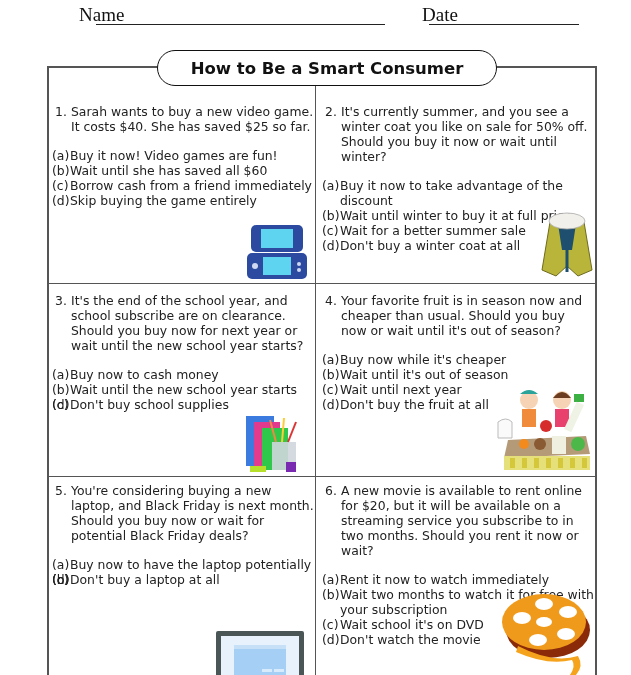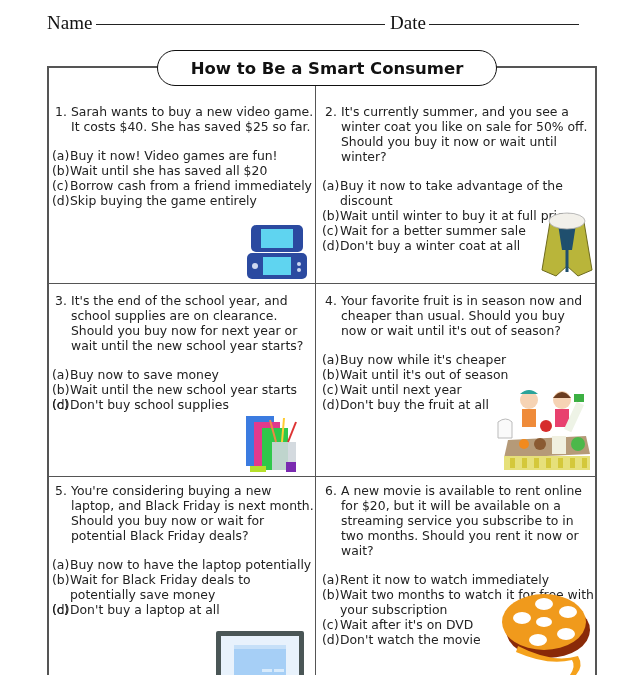--- a/index.html
+++ b/index.html
@@ -1,18 +1,18 @@
 <!DOCTYPE html>
 <html><head>
 <meta charset="utf-8">
 <style>
   html, body { margin: 0; padding: 0; background: #ffffff; }
   body { width: 631px; height: 675px; position: relative; overflow: hidden; font-family: "DejaVu Sans", sans-serif; color: #1a1a1a; }
   .header { position: absolute; top: 4px; left: 47px; font-family: "Liberation Serif", serif; font-size: 19px; color: #111; }
-  .header .lbl { position: absolute; top: 8px; white-space: nowrap; }
+  .header .lbl { position: absolute; top: 0; white-space: nowrap; margin-left: 32px; }
   .header .line { position: absolute; top: 20px; height: 0; border-bottom: 1px solid #222; }
   .frame { position: absolute; left: 47px; top: 66px; width: 550px; height: 620px; border-left: 2px solid #555; border-right: 2px solid #555; border-top: 2px solid #555; box-sizing: border-box; }
   .vline { position: absolute; left: 315px; top: 86px; width: 1px; height: 600px; background: #555; }
   .hline { position: absolute; left: 47px; width: 550px; height: 1px; background: #555; }
   .pill { position: absolute; left: 157px; top: 50px; width: 340px; height: 36px; border: 1.5px solid #111; border-radius: 18px; background: #fff; box-sizing: border-box; display: flex; align-items: center; justify-content: center; font-family: "DejaVu Sans", sans-serif; font-weight: bold; font-size: 16.5px; color: #111; }
   .cell { position: absolute; font-size: 12.4px; line-height: 15px; color: #222; }
   .q { position: relative; padding-left: 19px; margin-bottom: 14px; }
   .q .num { position: absolute; left: 3px; top: 0; }
   .opt { position: relative; padding-left: 18px; }
   .opt .ol { position: absolute; left: 0; top: 0; }
@@ -30,21 +30,21 @@
 
 <div class="frame"></div>
 <div class="vline"></div>
 <div class="hline" style="top:283px"></div>
 <div class="hline" style="top:476px"></div>
 <div class="pill">How to Be a Smart Consumer</div>
 
 <div class="cell" style="left:52px;top:104px;width:262px">
   <div class="q"><span class="num">1.</span><span>Sarah wants to buy a new video game. It costs $40. She has saved $25 so far.</span></div>
   <div class="opt"><span class="ol">(a)</span><span>Buy it now! Video games are fun!</span></div>
-  <div class="opt"><span class="ol">(b)</span><span>Wait until she has saved all $20</span></div>
+  <div class="opt"><span class="ol">(b)</span><span>Wait until she has saved all $60</span></div>
   <div class="opt"><span class="ol">(c)</span><span>Borrow cash from a friend immediately</span></div>
   <div class="opt"><span class="ol">(d)</span><span>Skip buying the game entirely</span></div>
 </div>
 <svg class="img" style="left:246px;top:224px" width="62" height="56">
   <rect x="5" y="1" width="52" height="27" rx="5" fill="#2b4aa0"></rect>
   <rect x="15" y="5" width="32" height="19" fill="#5fd4f0"></rect>
   <rect x="1" y="29" width="60" height="26" rx="5" fill="#2b4aa0"></rect>
   <rect x="17" y="33" width="28" height="18" fill="#5fd4f0"></rect>
   <circle cx="9" cy="42" r="3" fill="#cfd8f0"></circle>
     <circle cx="53" cy="40" r="2" fill="#cfd8f0"></circle>
@@ -59,22 +59,22 @@
   <div class="opt"><span class="ol">(d)</span><span>Don't buy a winter coat at all</span></div>
 </div>
 <svg class="img" style="left:538px;top:210px" width="58" height="70">
   <path d="M12 12 Q29 0 46 12 L54 60 L40 66 L29 56 L18 66 L4 60 Z" fill="#b9b53a" stroke="#6d6a1e" stroke-width="1"></path>
   <path d="M20 14 Q29 6 38 14 L34 40 L24 40 Z" fill="#1f4f6e"></path>
   <ellipse cx="29" cy="11" rx="18" ry="8" fill="#f2f0ea" stroke="#aaa" stroke-width="0.8"></ellipse>
   <line x1="29" y1="30" x2="29" y2="62" stroke="#1f4f6e" stroke-width="3"></line>
 </svg>
 
 <div class="cell" style="left:52px;top:293px;width:262px">
-  <div class="q"><span class="num">3.</span><span>It's the end of the school year, and school supplies are on clearance. Should you buy now for next year or wait until the new school year starts?</span></div>
-  <div class="opt"><span class="ol">(a)</span><span>Buy now to save money</span></div>
+  <div class="q"><span class="num">3.</span><span>It's the end of the school year, and school subscribe are on clearance. Should you buy now for next year or wait until the new school year starts?</span></div>
+  <div class="opt"><span class="ol">(a)</span><span>Buy now to cash money</span></div>
   <div class="opt"><span class="ol">(b)</span><span>Wait until the new school year starts</span></div>
   <div class="opt"><span class="ol">(c)</span></div>
   <div class="opt"><span class="ol">(d)</span><span>Don't buy school supplies</span></div>
 </div>
 <svg class="img" style="left:240px;top:412px" width="68" height="62">
   <rect x="6" y="4" width="28" height="50" fill="#3b7be0"></rect>
   <rect x="14" y="10" width="26" height="46" fill="#e23a8c"></rect>
   <rect x="22" y="16" width="26" height="42" fill="#2fc84a"></rect>
   <rect x="32" y="30" width="24" height="28" fill="#cfd6dc" opacity="0.9"></rect>
   <line x1="36" y1="30" x2="30" y2="8" stroke="#e84" stroke-width="2"></line>
@@ -115,38 +115,38 @@
       <rect x="52" y="74" width="5" height="10"></rect>
       <rect x="64" y="74" width="5" height="10"></rect>
       <rect x="76" y="74" width="5" height="10"></rect>
       <rect x="88" y="74" width="5" height="10"></rect>
     </g>
 </svg>
 
 <div class="cell" style="left:52px;top:483px;width:262px">
   <div class="q"><span class="num">5.</span><span>You're considering buying a new laptop, and Black Friday is next month. Should you buy now or wait for potential Black Friday deals?</span></div>
   <div class="opt"><span class="ol">(a)</span><span>Buy now to have the laptop potentially</span></div>
-  <div class="opt"><span class="ol">(b)</span><span>Wait for Black Friday deals to potentially save money</span></div>
+  <div class="opt"><span class="ol">(b)</span></div>
   <div class="opt"><span class="ol">(c)</span></div>
   <div class="opt"><span class="ol">(d)</span><span>Don't buy a laptop at all</span></div>
 </div>
 <svg class="img" style="left:216px;top:631px" width="88" height="44">
   <rect x="0" y="0" width="88" height="50" rx="2" fill="#4a5656"></rect>
   <rect x="5" y="5" width="78" height="45" fill="#e8f2fc"></rect>
   <rect x="18" y="14" width="52" height="36" fill="#a6cff6"></rect>
   <rect x="18" y="14" width="52" height="4" fill="#c6e0f8"></rect>
   <rect x="46" y="38" width="10" height="3" fill="#d8ebfc"></rect>
     <rect x="58" y="38" width="10" height="3" fill="#d8ebfc"></rect>
 </svg>
 
 <div class="cell" style="left:322px;top:483px;width:272px">
   <div class="q"><span class="num">6.</span><span>A new movie is available to rent online for $20, but it will be available on a streaming service you subscribe to in two months. Should you rent it now or wait?</span></div>
   <div class="opt"><span class="ol">(a)</span><span>Rent it now to watch immediately</span></div>
   <div class="opt"><span class="ol">(b)</span><span>Wait two months to watch it for free with your subscription</span></div>
-  <div class="opt"><span class="ol">(c)</span><span>Wait after it's on DVD</span></div>
+  <div class="opt"><span class="ol">(c)</span><span>Wait school it's on DVD</span></div>
   <div class="opt"><span class="ol">(d)</span><span>Don't watch the movie</span></div>
 </div>
 <svg class="img" style="left:498px;top:590px" width="96" height="85">
   <ellipse cx="50" cy="40" rx="42" ry="28" fill="#8a2a08"></ellipse>
   <ellipse cx="46" cy="32" rx="42" ry="28" fill="#f09a1c"></ellipse>
   <ellipse cx="46" cy="32" rx="8" ry="5" fill="#fff"></ellipse>
   <ellipse cx="24" cy="28" rx="9" ry="6" fill="#fff"></ellipse>
     <ellipse cx="46" cy="14" rx="9" ry="6" fill="#fff"></ellipse>
     <ellipse cx="70" cy="22" rx="9" ry="6" fill="#fff"></ellipse>
     <ellipse cx="68" cy="44" rx="9" ry="6" fill="#fff"></ellipse>

